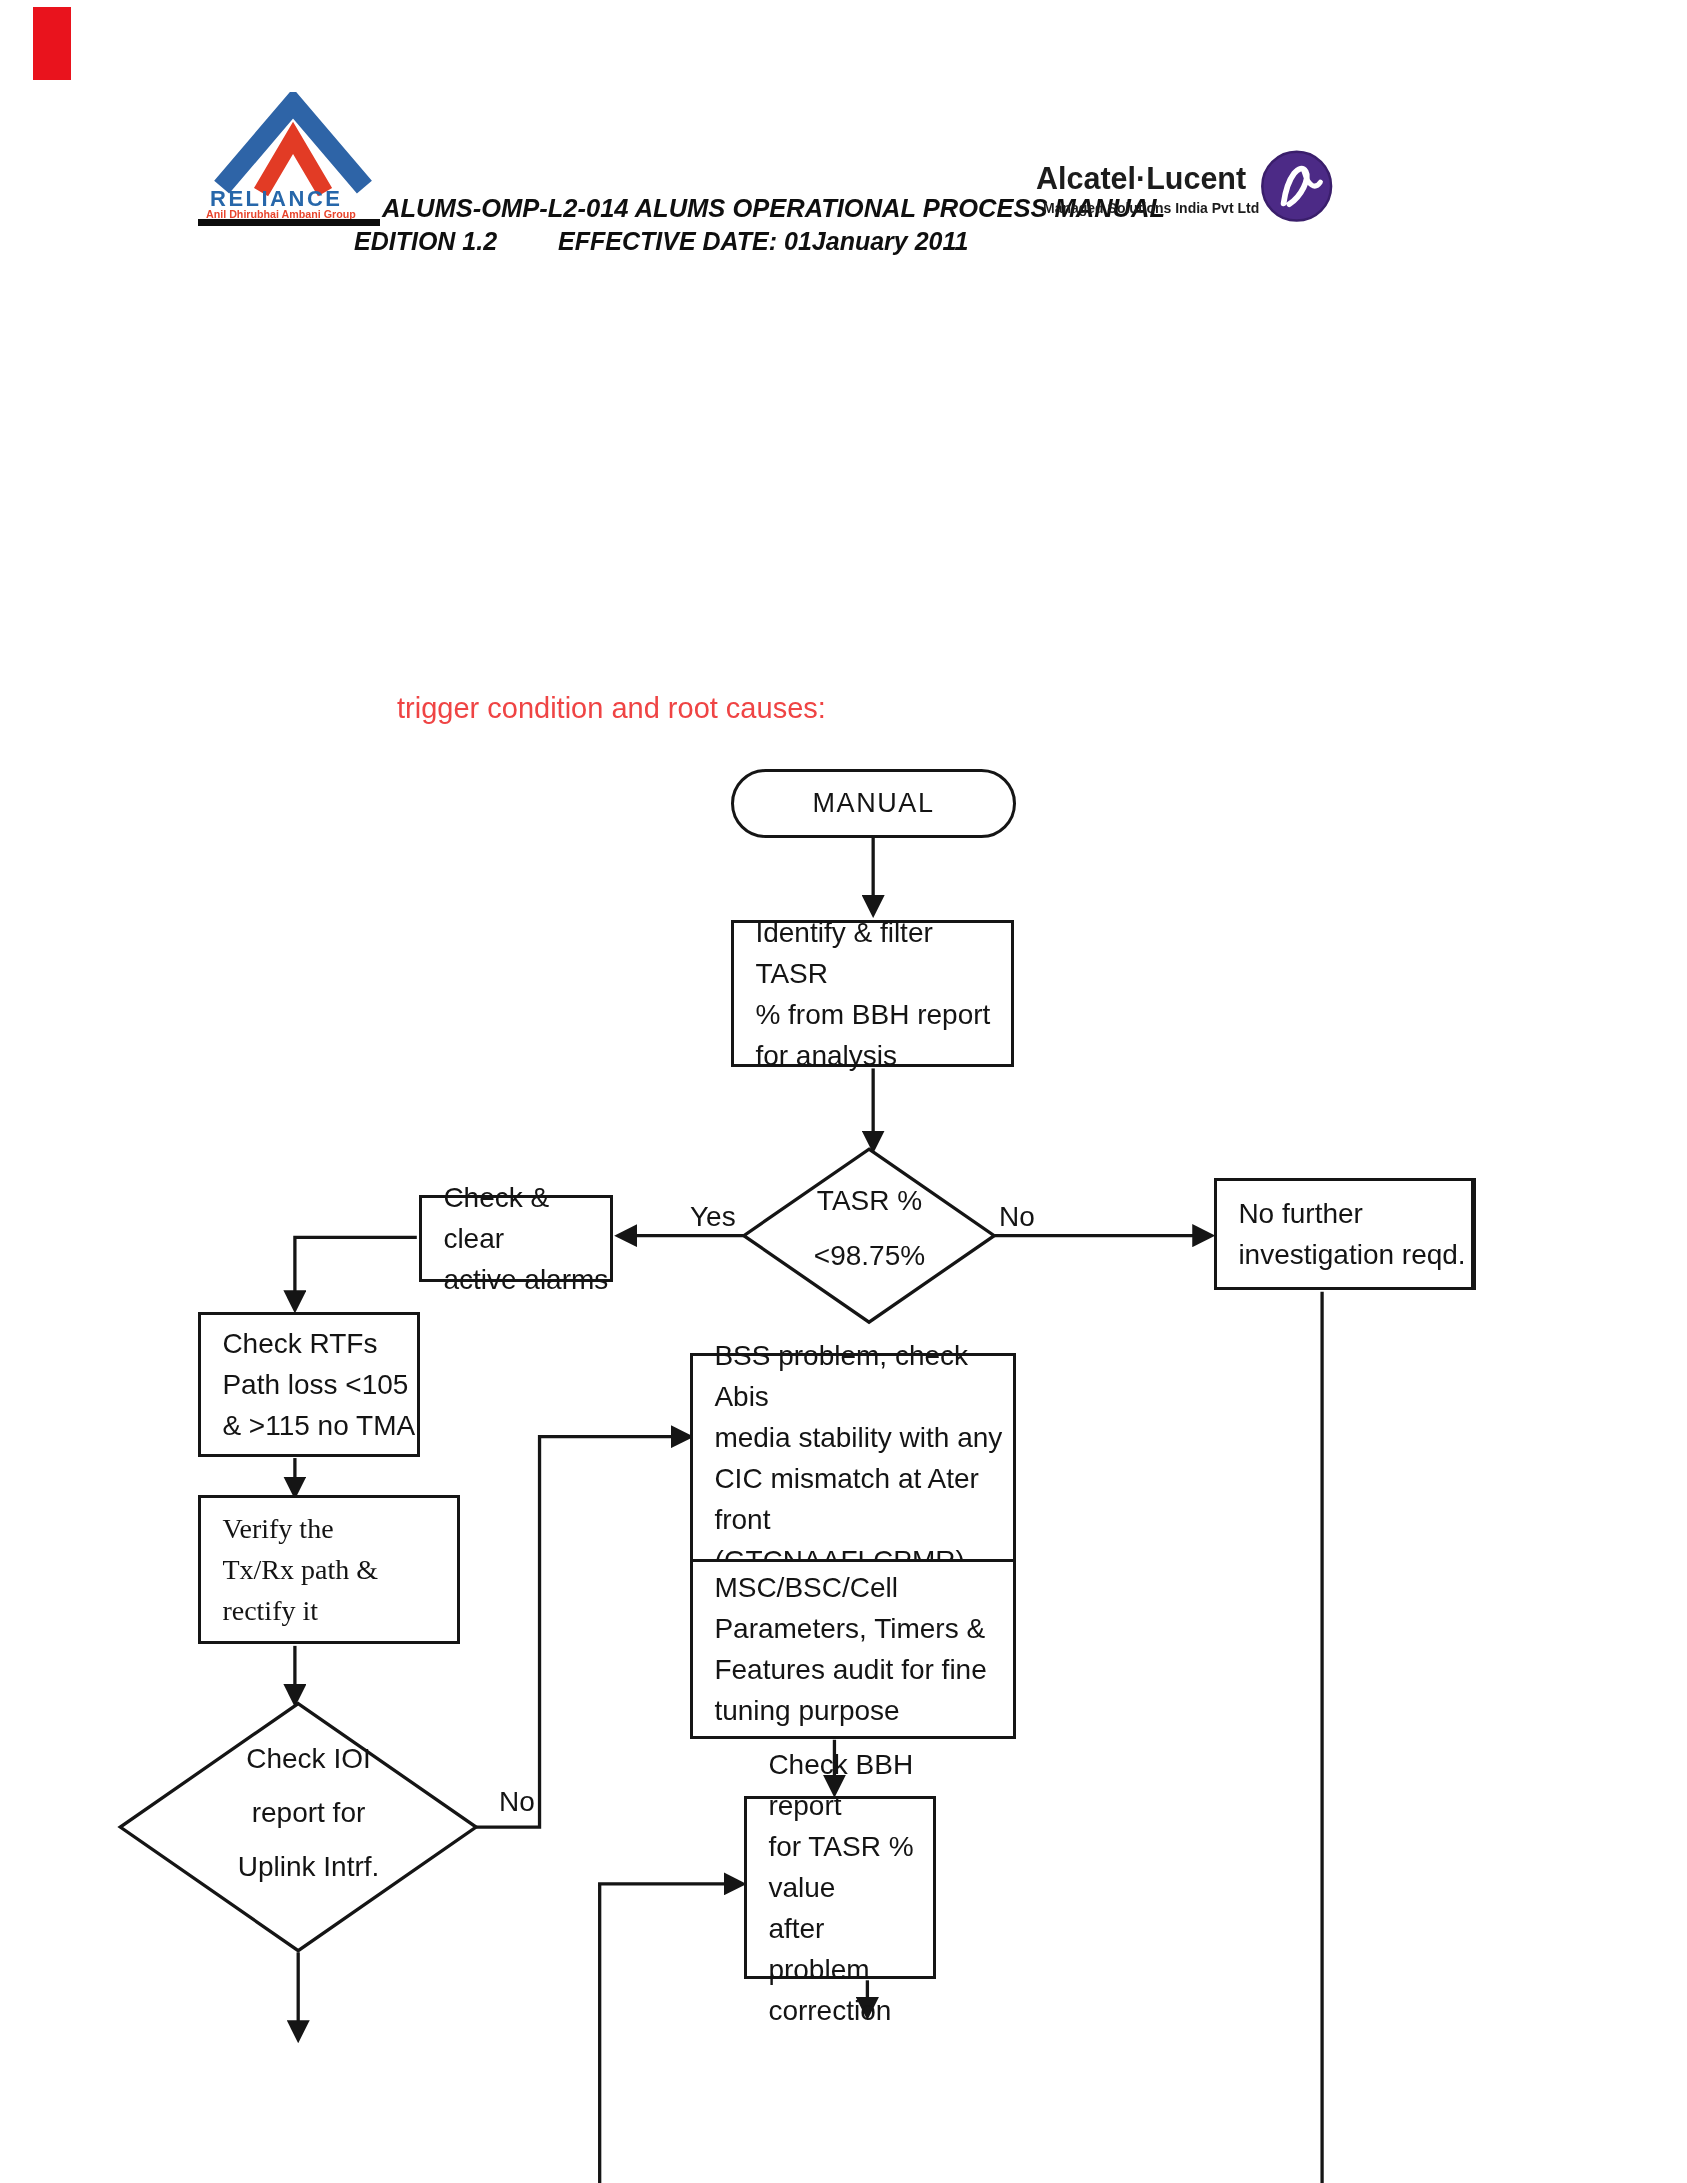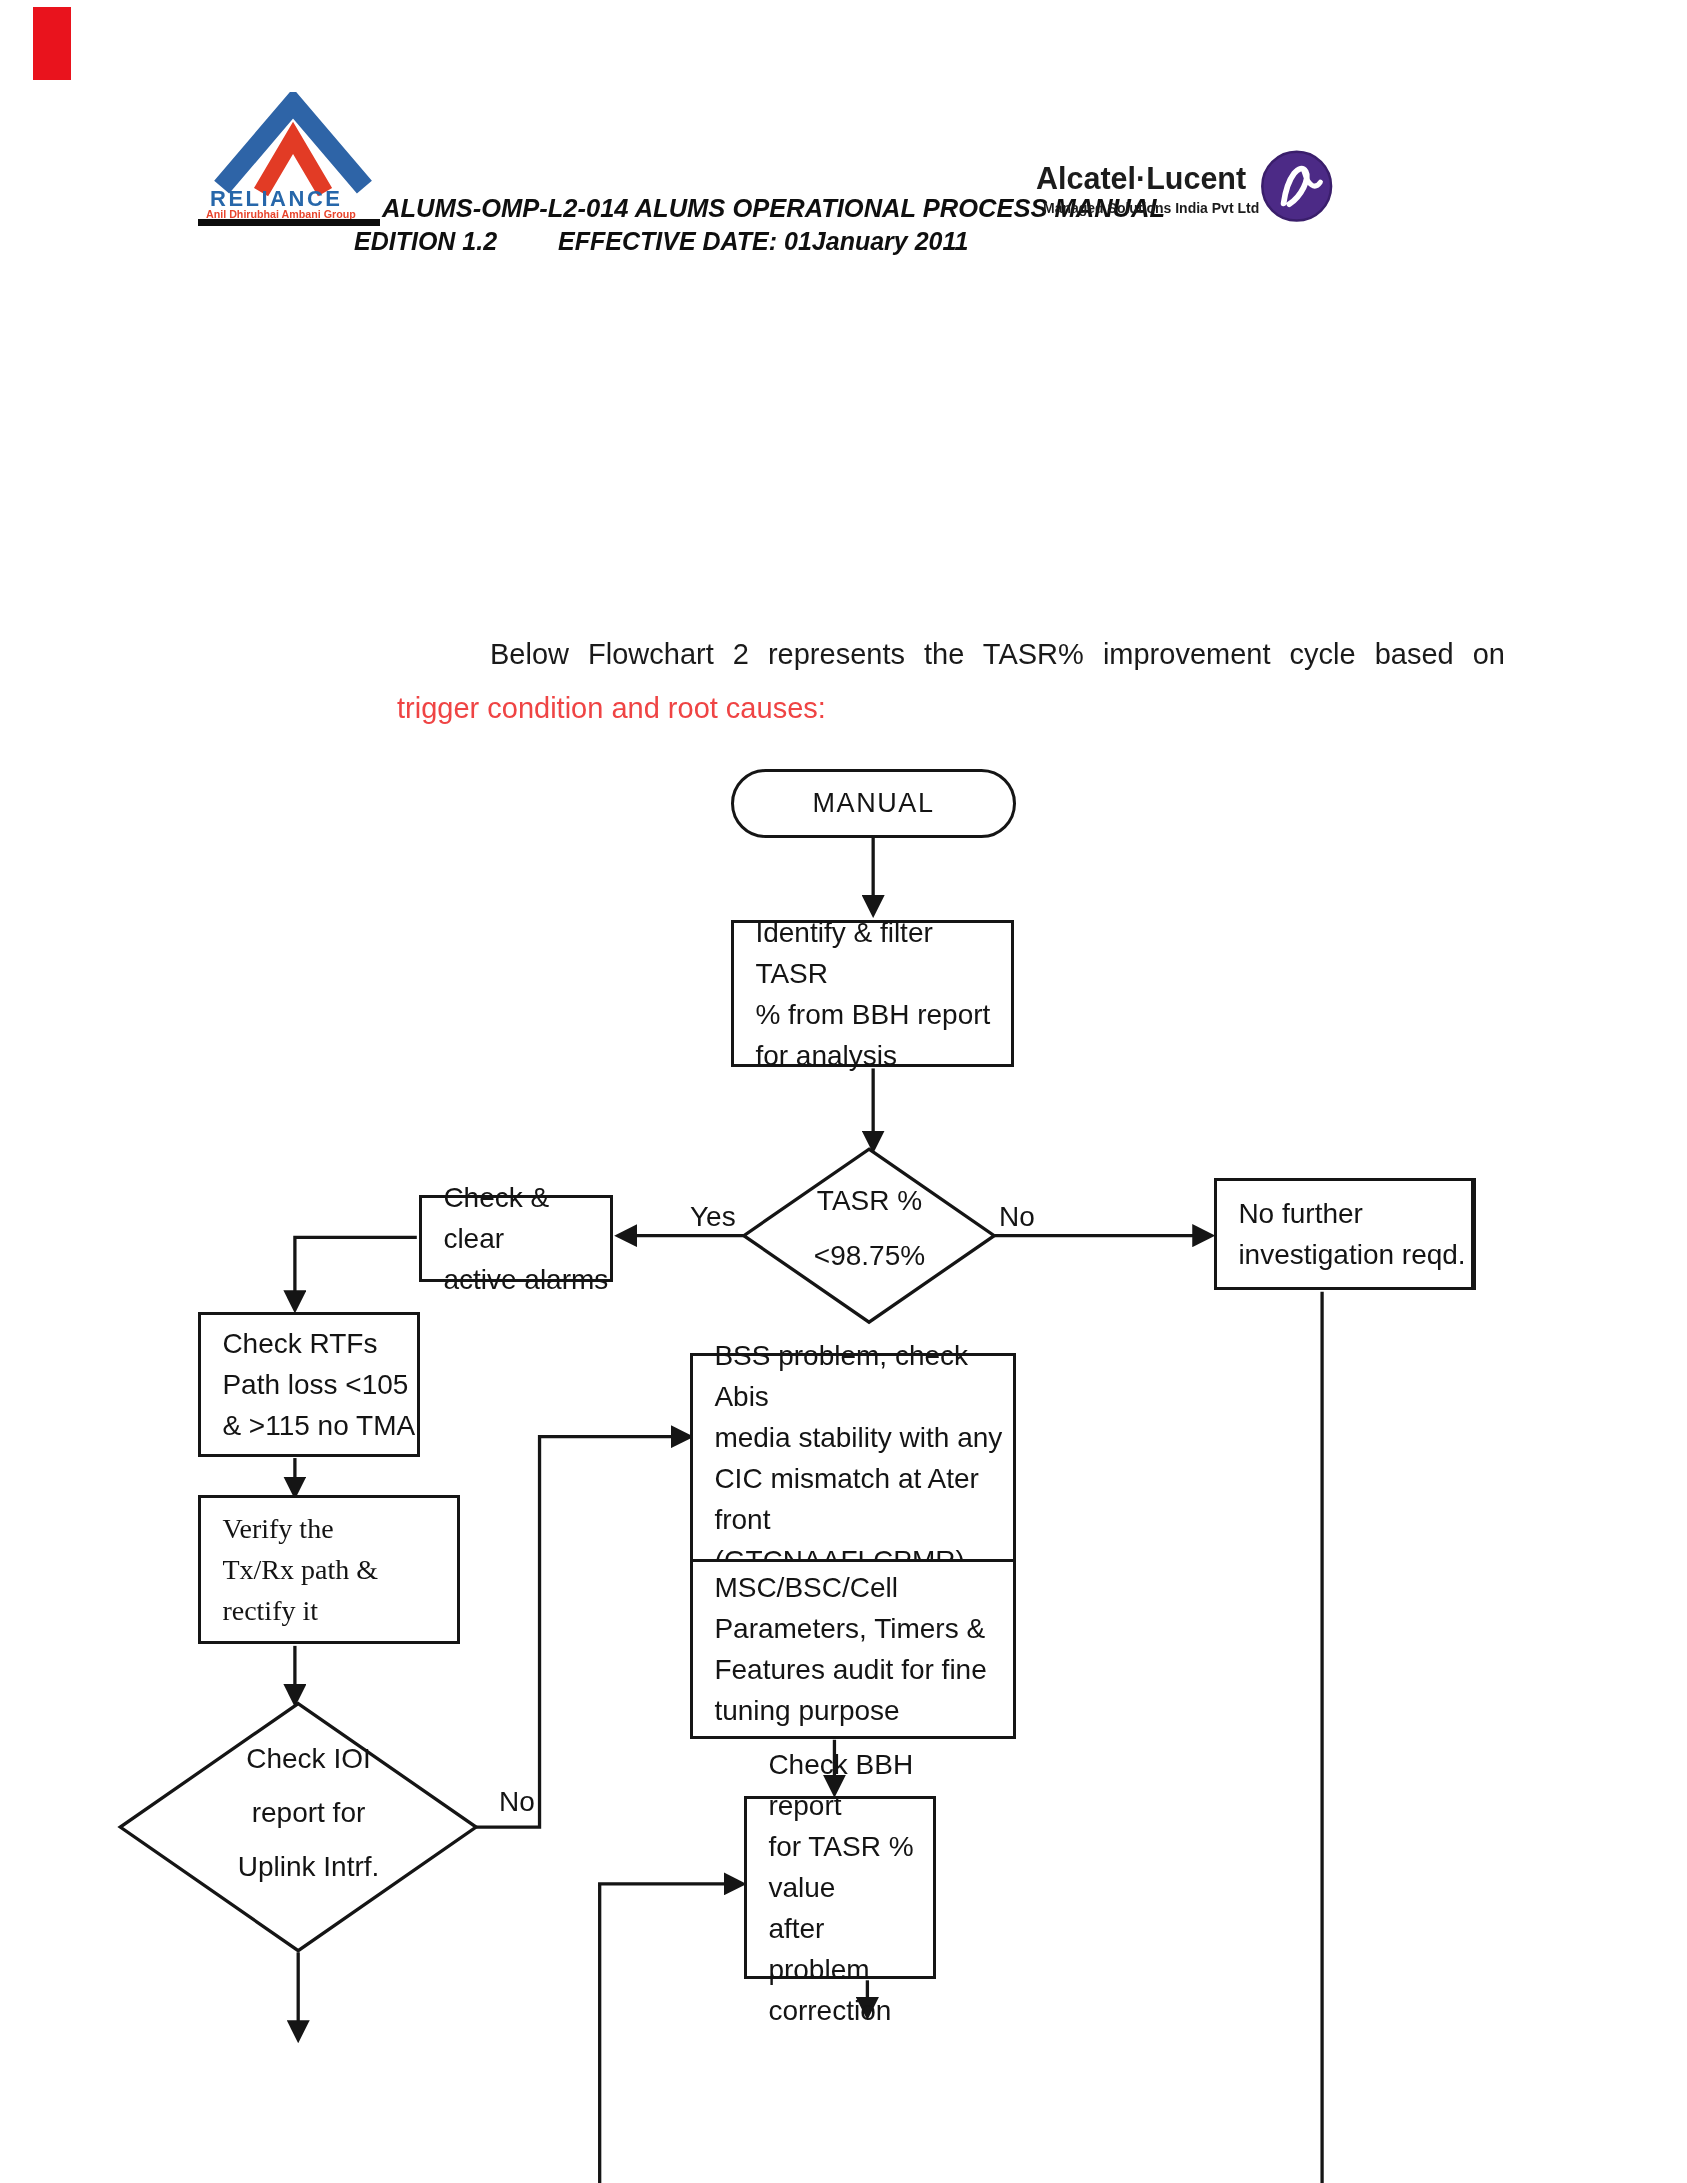--- a/index.html
+++ b/index.html
@@ -65,21 +65,20 @@
 
   <div class="abs alu-name">Alcatel·Lucent</div>
   <div class="abs alu-sub">Managed Solutions India Pvt Ltd</div>
   <svg class="overlay" style="left:1259px;top:149px;" width="77" height="76" viewBox="0 0 94 92">
     <circle cx="46" cy="45" r="42" fill="#4c2a86"></circle>
     <circle cx="46" cy="45" r="42" fill="none" stroke="#3a1e6b" stroke-width="3"></circle>
     <path d="M30,66 C35,32 50,16 57,27 C62,36 52,57 37,67" fill="none" stroke="#ffffff" stroke-width="7" stroke-linecap="round"></path>
     <path d="M55,27 C60,44 68,50 75,40" fill="none" stroke="#ffffff" stroke-width="6" stroke-linecap="round"></path>
   </svg>
 
-  <div class="abs intro-line1">Below Flowchart 2 represents the TASR% improvement cycle based on</div>
   <div class="abs intro-line2">trigger condition and root causes:</div>
 
   <svg class="overlay" width="1687" height="2183" viewBox="0 0 2048 2650">
     <defs>
       <marker id="arr" viewBox="0 0 10 10" refX="2" refY="5" markerWidth="7" markerHeight="7" orient="auto" markerUnits="strokeWidth">
         <path d="M0,0 L10,5 L0,10 Z" fill="#151515"></path>
       </marker>
     </defs>
     <g stroke="#151515" stroke-width="4" fill="none">
       <polyline points="1060,1017 1060,1092" marker-end="url(#arr)"></polyline>

